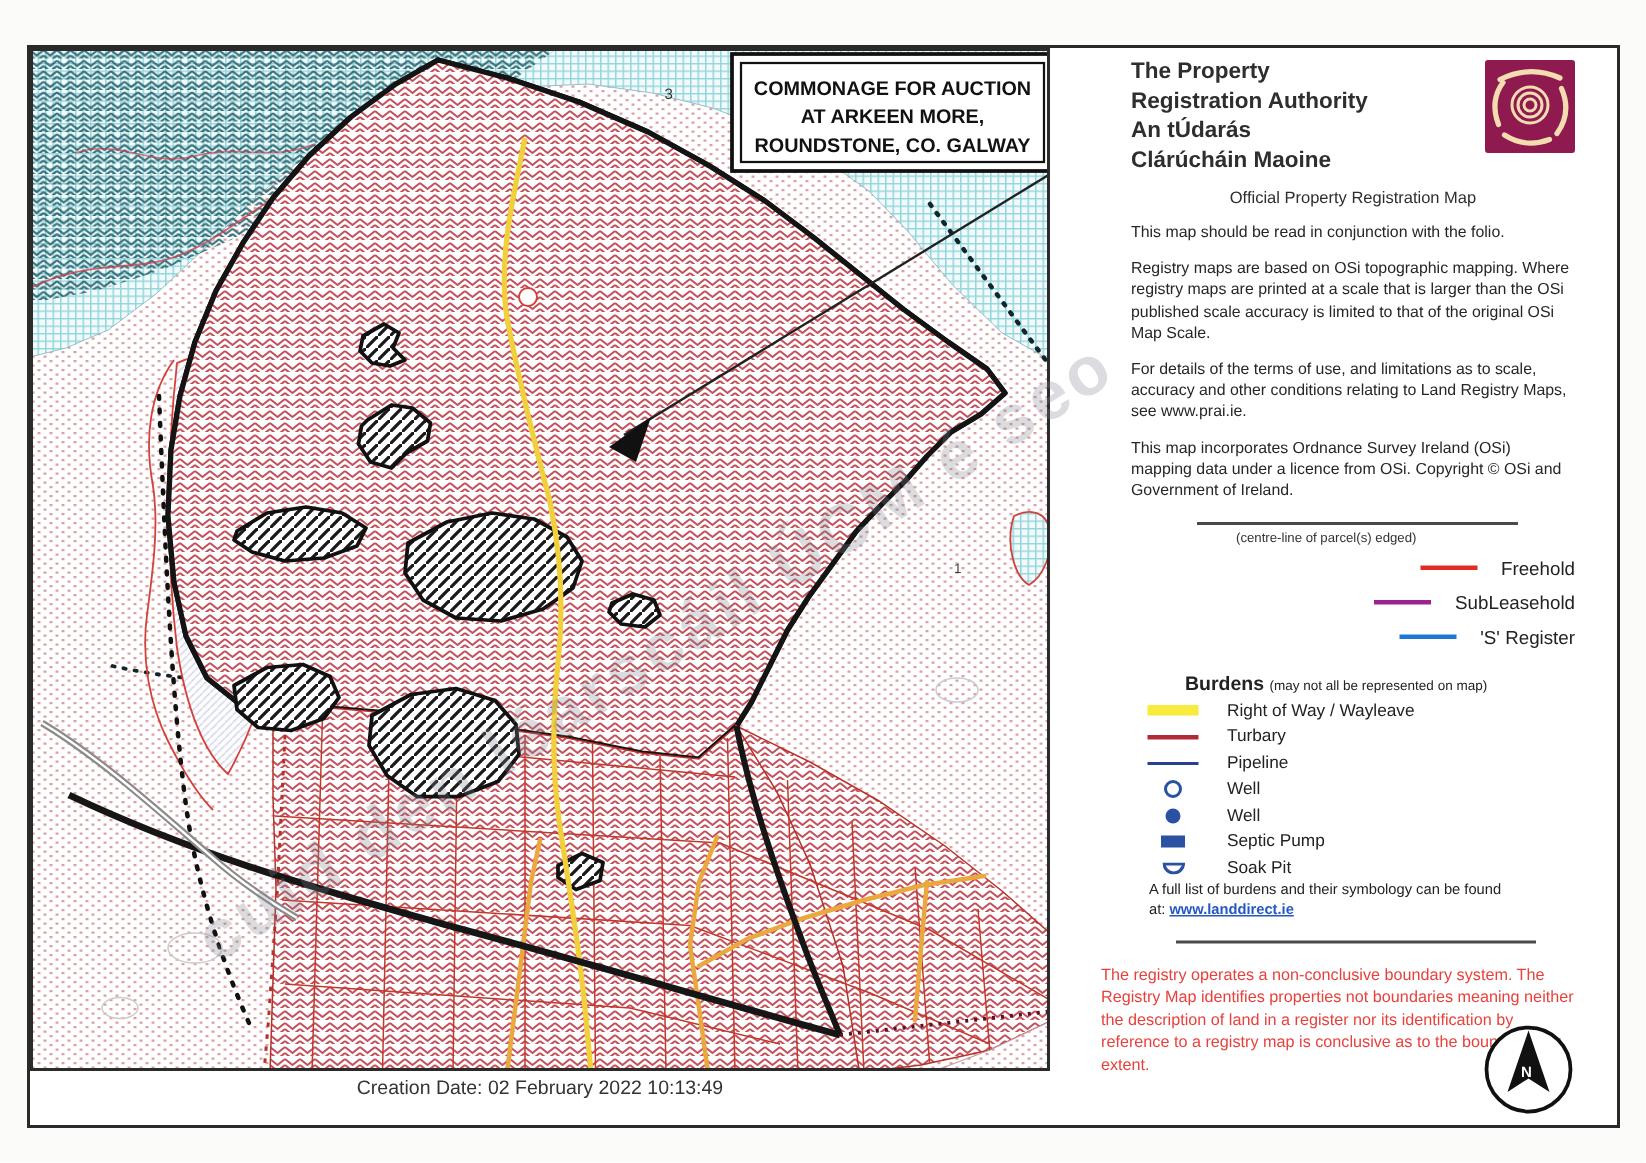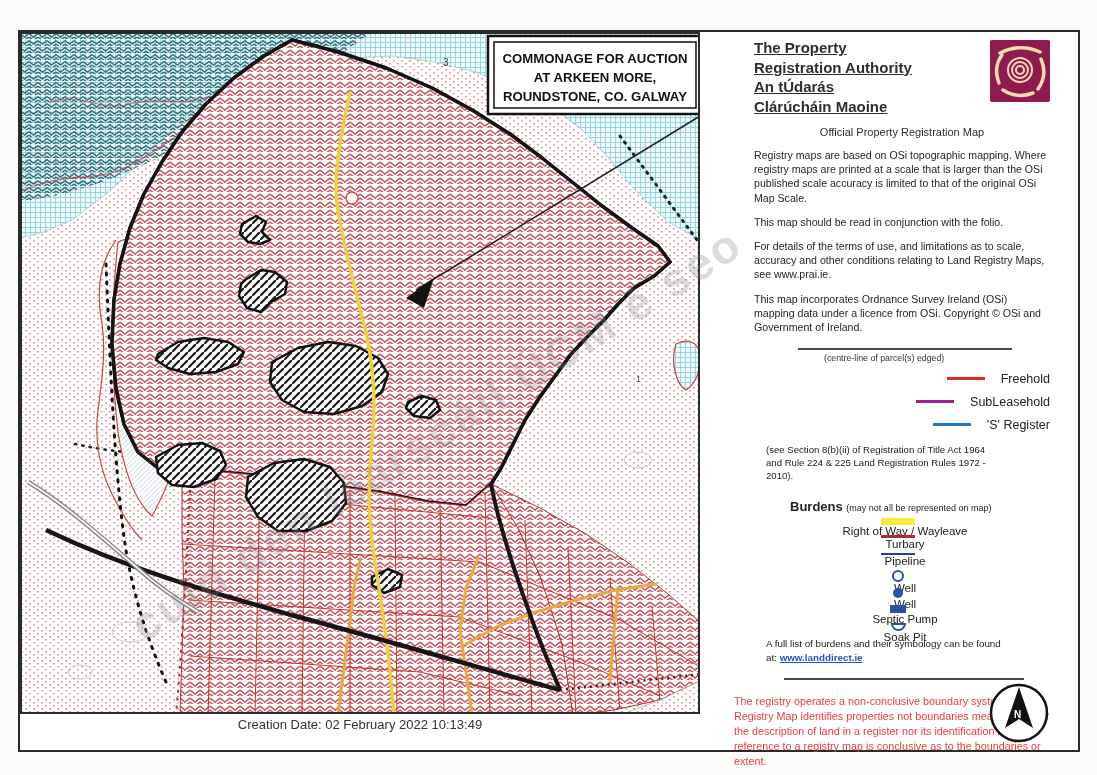--- a/index.html
+++ b/index.html
@@ -21,33 +21,33 @@
   .creation-date{
     position:absolute;left:20px;top:717px;width:680px;text-align:center;
     font-size:13px;color:#333;z-index:3;
   }
   
   .panel{
     position:absolute;left:702px;top:32px;width:374px;height:716px;z-index:5;
     padding:6px 26px 0 52px;box-sizing:border-box;background:transparent;
   }
   .hdr{display:flex;justify-content:space-between;align-items:flex-start;}
-  .hdr-title{font-size:15px;font-weight:bold;line-height:1.3;color:#2e2e2e;text-decoration:underline;}
+  .hdr-title{font-size:15px;font-weight:bold;line-height:1.3;color:#2e2e2e;}
   .logo{width:60px;height:62px;margin-top:2px;}
   .subtitle{text-align:center;font-size:11px;margin-top:10px;color:#2e2e2e;}
   .para{font-size:10.6px;line-height:1.34;margin-top:10px;color:#262626;}
   .lg-sep{border:none;border-top:2px solid #4a4a4a;width:214px;margin:14px 0 0 44px;}
   .lg-caption{font-size:8.8px;margin:3px 0 2px 70px;color:#333;}
   .lg-row{display:flex;align-items:center;margin:8px 0 0 12px;height:15px;justify-content:flex-end;}
   .lg-line{width:38px;height:3px;margin-right:16px;flex:0 0 auto;}
   .lg-label{font-size:12.5px;color:#222;}
   .lg-note{font-size:9.6px;line-height:1.35;margin:12px 0 0 12px;width:220px;color:#222;}
   .bd-title{margin:16px 0 0 12px;font-size:13px;font-weight:bold;color:#222;padding-left:24px;}
   .bd-title small{font-size:9px;font-weight:normal;}
-  .bd-row{display:flex;align-items:center;margin:4px 0 0 6px;height:13.5px;flex-direction:column;}
+  .bd-row{display:flex;align-items:center;margin:4px 0 0 6px;height:13.5px;}
   .bd-symcell{width:44px;display:flex;justify-content:center;align-items:center;flex:0 0 auto;margin-right:14px;}
   .bd-label{font-size:11.5px;color:#222;}
   .sym-row{width:34px;height:7px;}
   .sym-line{width:34px;height:2.5px;}
   .sym-well{width:8px;height:8px;border:2px solid #2b51a3;border-radius:50%;background:#fff;}
   .sym-pump{width:10px;height:10px;border-radius:50%;background:#2b51a3;}
   .sym-tank{width:16px;height:8px;background:#2b51a3;}
   .sym-soak{width:15px;height:8px;border:2px solid #2b51a3;border-top-width:2px;border-radius:0 0 9px 9px;box-sizing:border-box;background:#fff;}
   .bd-note{font-size:9.8px;line-height:1.35;margin:1px 0 0 12px;width:240px;color:#222;}
   .bd-link{color:#2456c4;text-decoration:underline;font-weight:bold;cursor:pointer;}
@@ -198,42 +198,41 @@
         <path d="M10,13 Q30,3 50,12" stroke-width="3.5"></path>
         <path d="M51,19 Q58,35 48,49" stroke-width="3.5"></path>
         <path d="M43,53 Q27,59 13,50" stroke-width="3.5"></path>
         <path d="M9,43 Q3,27 12,15" stroke-width="3.5"></path>
       </g>
     </svg>
   </div>
 
   <div class="subtitle">Official Property Registration Map</div>
 
+  <div class="para">This map should be read in conjunction with the folio.</div>
   <div class="para">Registry maps are based on OSi topographic mapping. Where registry maps are printed at a scale that is larger than the OSi published scale accuracy is limited to that of the original OSi Map Scale.</div>
-  <div class="para">This map should be read in conjunction with the folio.</div>
   <div class="para">For details of the terms of use, and limitations as to scale, accuracy and other conditions relating to Land Registry Maps, see www.prai.ie.</div>
   <div class="para">This map incorporates Ordnance Survey Ireland (OSi) mapping data under a licence from OSi. Copyright © OSi and Government of Ireland.</div>
 
   <hr class="lg-sep">
   <div class="lg-caption">(centre-line of parcel(s) edged)</div>
 
   <div class="lg-row">
     <div class="lg-line" style="background: rgb(225, 44, 38);"></div>
     <div class="lg-label">Freehold</div>
   </div>
   <div class="lg-row">
     <div class="lg-line" style="background: rgb(156, 33, 145);"></div>
     <div class="lg-label">SubLeasehold</div>
   </div>
   <div class="lg-row">
     <div class="lg-line" style="background: rgb(30, 120, 210);"></div>
     <div class="lg-label">'S' Register</div>
   </div>
 
-  <div class="lg-note">(see Section 8(b)(ii) of Registration of Title Act 1964 and Rule 224 &amp; 225 Land Registration Rules 1972 - 2010).</div>
 
   <div class="bd-title">
     <span>Burdens</span>
     <small>(may not all be represented on map)</small>
   </div>
 
   <div class="bd-row">
     <div class="bd-symcell">
         <div class="sym-row" style="background: rgb(247, 236, 62);"></div>
       </div>

